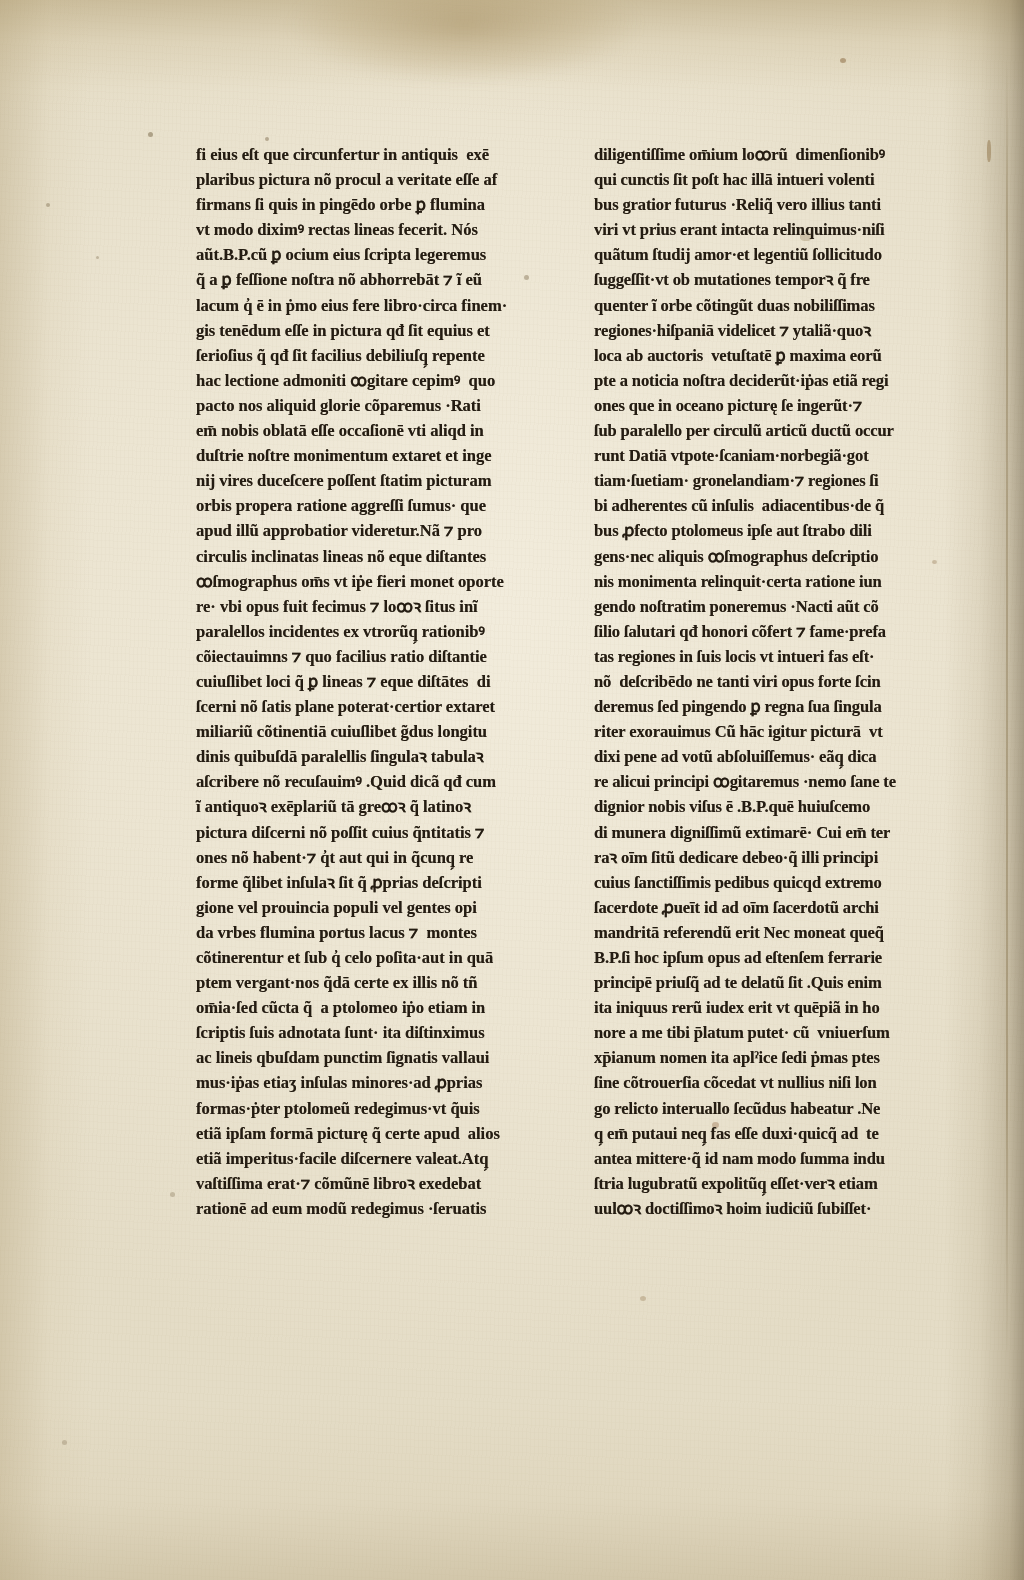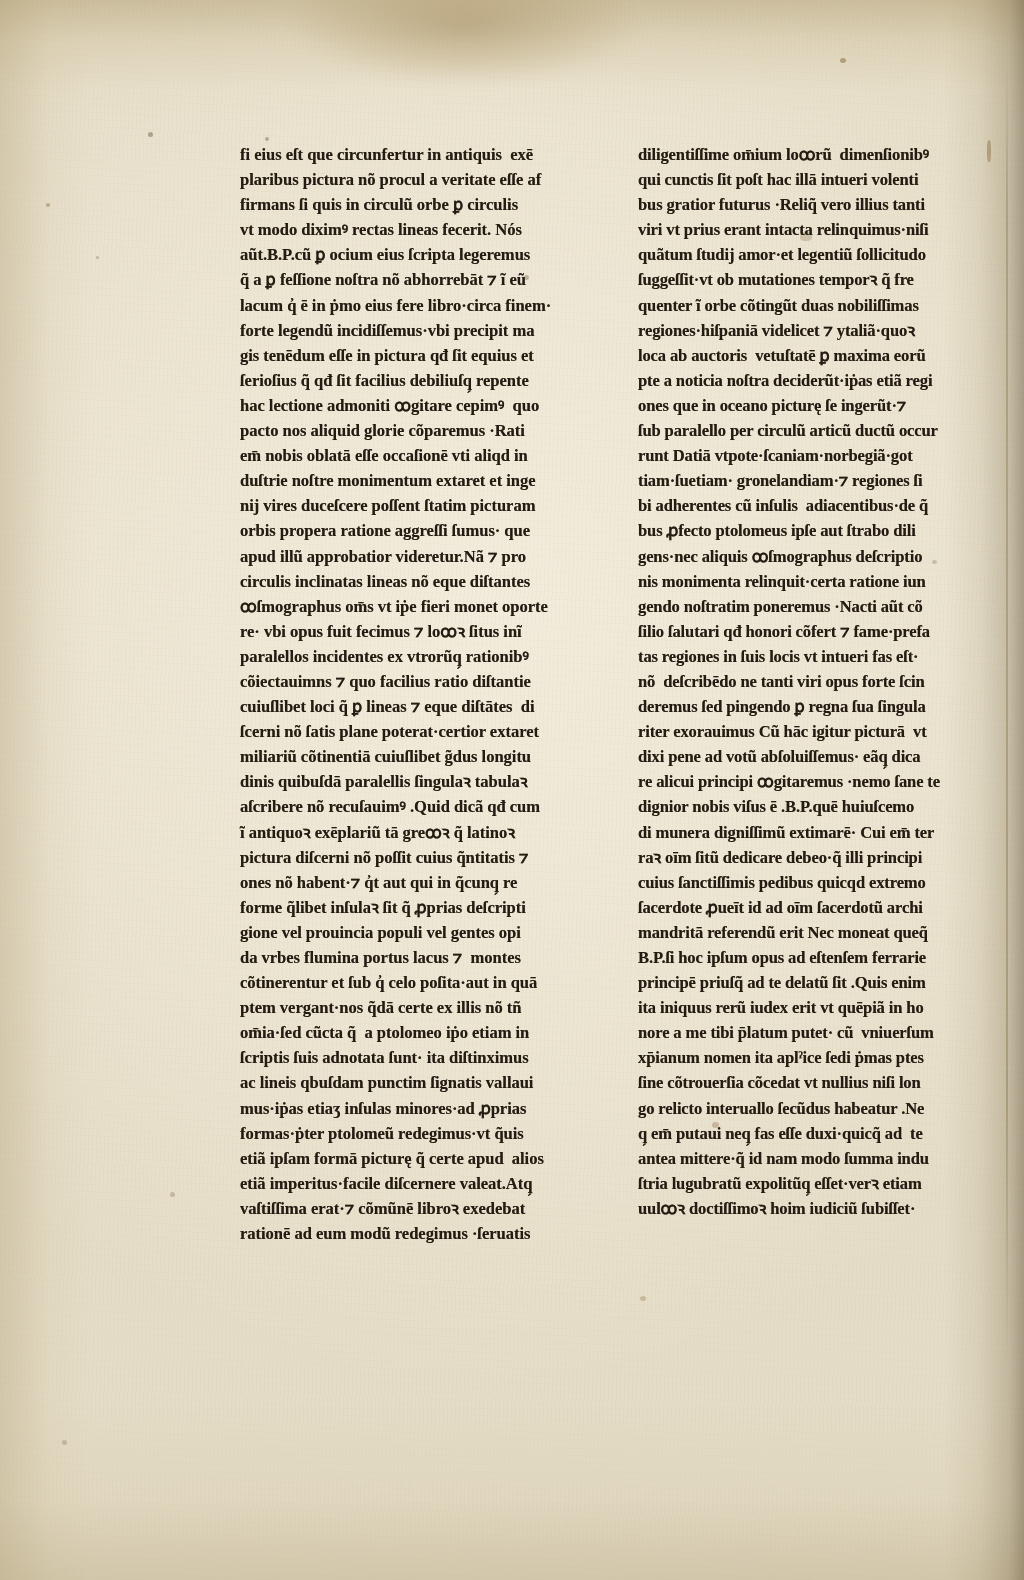--- a/index.html
+++ b/index.html
@@ -56,21 +56,21 @@
     background-image:
       repeating-linear-gradient(92deg, rgba(163,143,101,.10) 0 1px, rgba(0,0,0,0) 1px 4px),
       repeating-linear-gradient(3deg, rgba(150,132,92,.07) 0 1px, rgba(0,0,0,0) 1px 7px);
   }
 
   
   .textblock{
     position:absolute;left:196px;top:142px;width:772px;
     display:flex;gap:24px;
   }
-  .col{width:374px;margin-left:44px;}
+  .col{width:374px;}
   .line{
     font-size:16.6px;
     line-height:25.1px;
     color:#241c12;
     white-space:pre;
     letter-spacing:-0.05px;
     text-shadow:0 0 .55px rgba(40,30,16,.55);
     font-family:"Liberation Serif", serif;
     font-weight:600;
   }
@@ -104,26 +104,25 @@
   <div class="spot" style="left:170px;top:1192px;width:5px;height:5px;background:rgba(96,76,44,.26);"></div>
   <div class="spot" style="left:62px;top:1440px;width:5px;height:5px;background:rgba(96,76,44,.24);"></div>
   <div class="spot" style="left:640px;top:1296px;width:6px;height:5px;background:rgba(120,84,40,.26);"></div>
   <div class="spot" style="left:932px;top:560px;width:5px;height:4px;background:rgba(120,84,40,.28);"></div>
 
   <div class="textblock">
 
     <div class="col left">
       <div class="line">fi eius eſt que circunfertur in antiquis  exē</div>
       <div class="line">plaribus pictura nõ procul a veritate eſſe af</div>
-      <div class="line">firmans ſi quis in circulũ orbe ꝑ circulis</div>
+      <div class="line">firmans ſi quis in pingēdo orbe ꝑ flumina</div>
       <div class="line">vt modo diximꝰ rectas lineas fecerit. Nós</div>
       <div class="line">aũt.B.P.cũ ꝑ ocium eius ſcripta legeremus</div>
       <div class="line">q̃ a ꝑ feſſione noſtra nõ abhorrebāt ⁊ ĩ eũ</div>
       <div class="line">lacum q̓ ē in ṗmo eius fere libro·circa finem·</div>
-      <div class="line">forte legendũ incidiſſemus·vbi precipit ma</div>
       <div class="line">gis tenēdum eſſe in pictura qđ ſit equius et</div>
       <div class="line">ſerioſius q̃ qđ ſit facilius debiliuſq̗ repente</div>
       <div class="line">hac lectione admoniti ꝏgitare cepimꝰ  quo</div>
       <div class="line">pacto nos aliquid glorie cõparemus ·Rati</div>
       <div class="line">em̄ nobis oblatā eſſe occaſionē vti aliqd in</div>
       <div class="line">duſtrie noſtre monimentum extaret et inge</div>
       <div class="line">nij vires duceſcere poſſent ſtatim picturam</div>
       <div class="line">orbis propera ratione aggreſſi ſumus· que</div>
       <div class="line">apud illũ approbatior videretur.Nã ⁊ pro</div>
       <div class="line">circulis inclinatas lineas nõ eque diſtantes</div>

